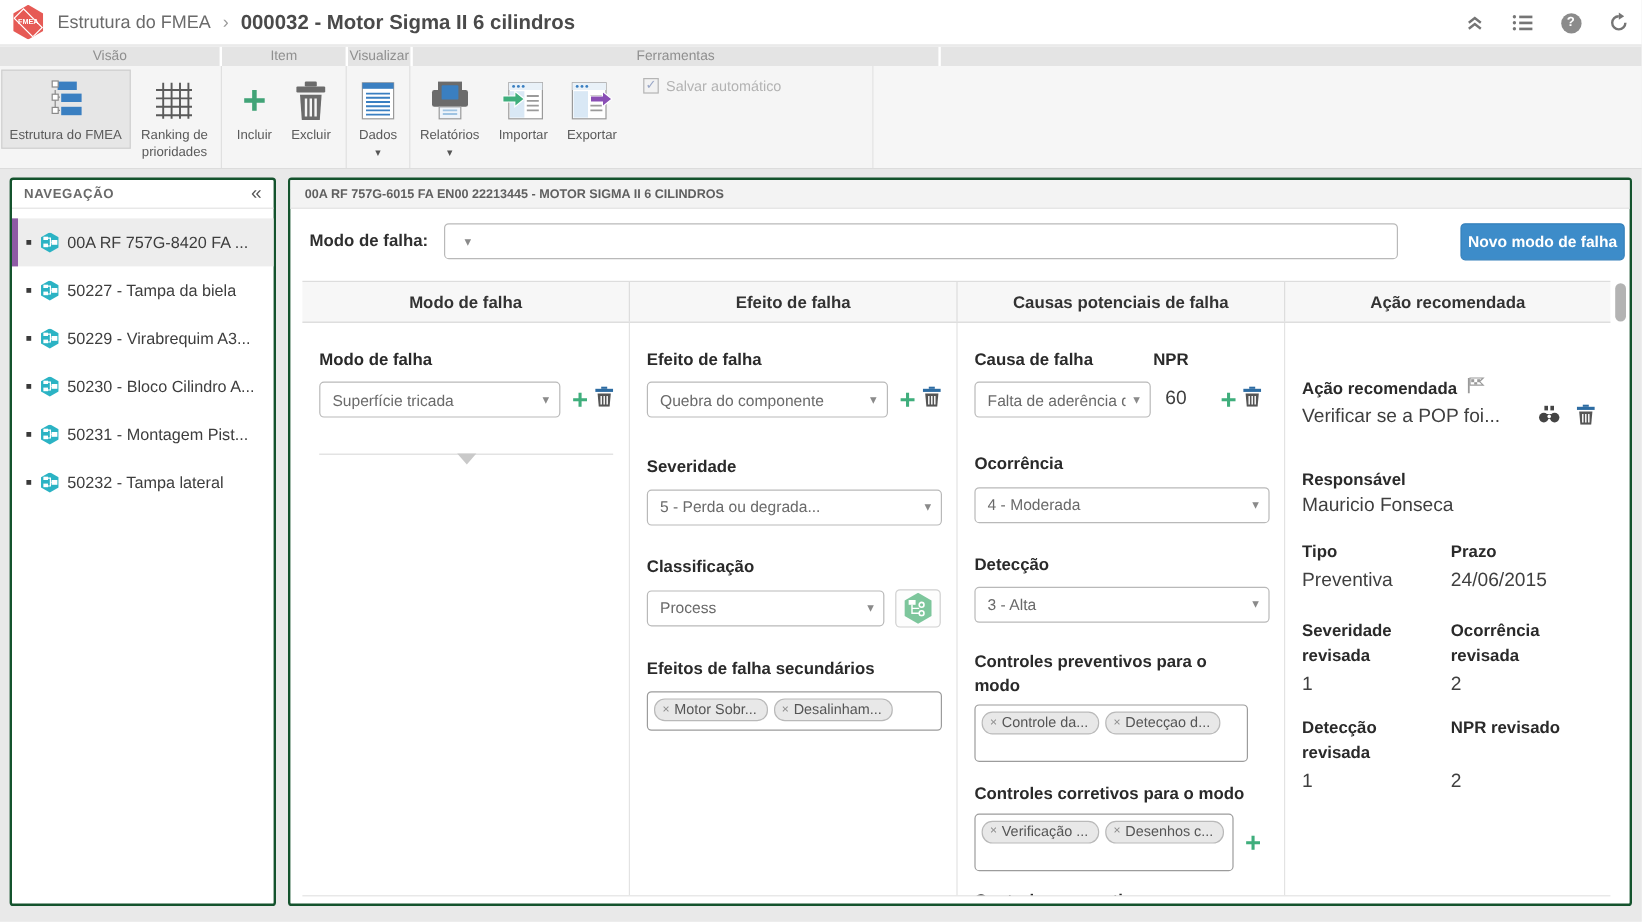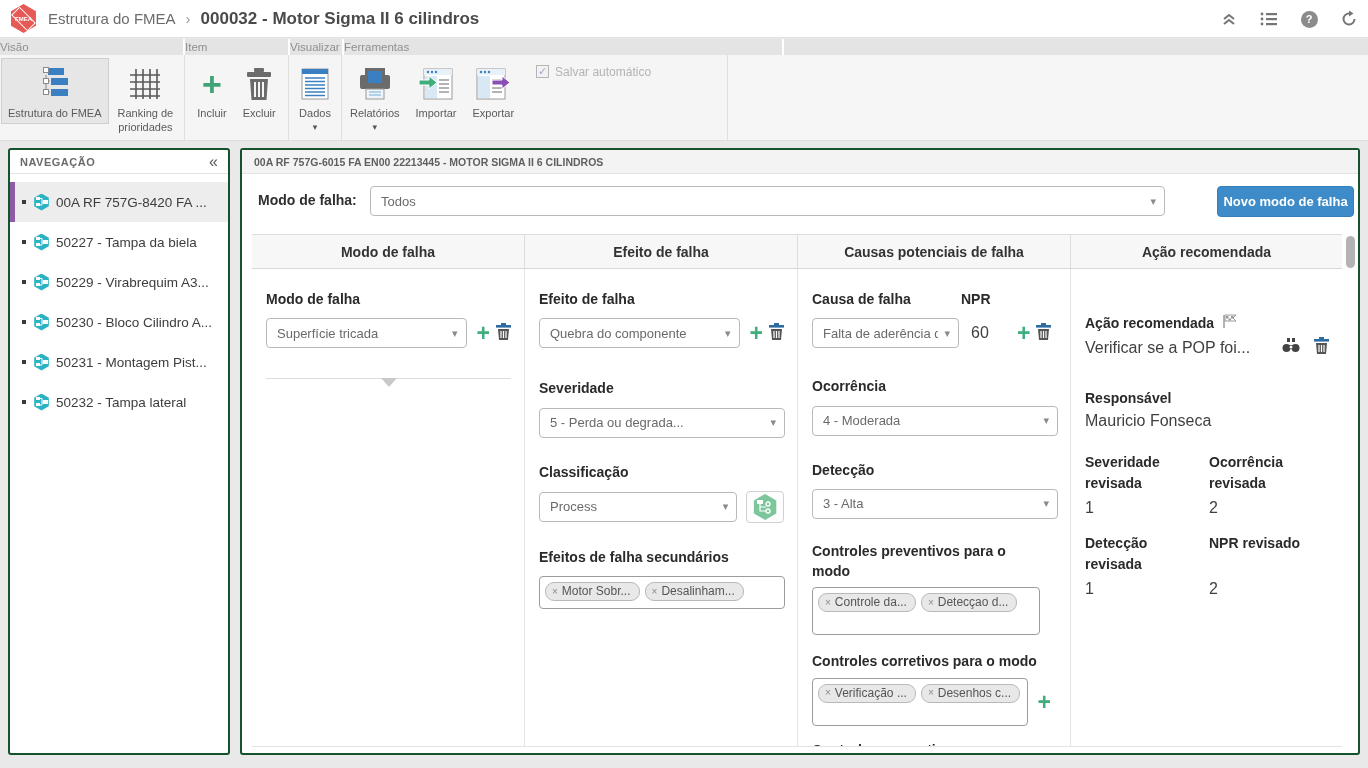--- a/index.html
+++ b/index.html
@@ -13,21 +13,21 @@
   .crumb-root { font-size:15px; color:#6b6b6b; }
   .crumb-sep { font-size:15px; color:#9a9a9a; margin:0 10px; }
   .page-title { font-size:17px; font-weight:bold; color:#4a4a4a; }
   .topbar-icons { position:absolute; right:10px; top:0; height:38px; display:flex; align-items:center; gap:22px; }
   .tb-ic { width:18px; height:18px; display:flex; align-items:center; justify-content:center; color:#757575; cursor:pointer; }
   .help-circle { width:17px; height:17px; border-radius:50%; background:#8b8b8b; color:#fff; font-size:11px; font-weight:bold; display:flex; align-items:center; justify-content:center; }
 
   
   .ribbon { position:absolute; left:0; top:39px; width:1368px; height:102px; background:#f5f5f5; border-bottom:1px solid #dcdcdc; }
   .rib-labels { display:flex; height:16px; gap:2px; background:#fff; }
-  .rib-label { background:#e4e4e4; color:#8f8f8f; font-size:11.5px; line-height:16px; }
+  .rib-label { background:#e4e4e4; color:#8f8f8f; font-size:11.5px; text-align:center; line-height:16px; }
   .rib-body { display:flex; height:85px; }
   .rib-group { display:flex; align-items:flex-start; padding-top:2px; border-right:1px solid #e0e0e0; }
   .rib-btn { display:flex; flex-direction:column; align-items:center; padding:5px 6px 2px; margin:1px 1px; border:1px solid transparent; cursor:pointer; }
   .rib-btn.selected { background:#e6e6e6; border-color:#cfcfcf; }
   .rib-btn .ric { height:40px; display:flex; align-items:center; justify-content:center; }
   .rib-btn .rlabel { font-size:11px; color:#5a5a5a; text-align:center; line-height:1.25; margin-top:3px; white-space:pre-line; }
   .rib-btn .rcaret { font-size:9px; color:#555; line-height:8px; margin-top:2px; }
   .plus-big { font-size:34px; font-weight:bold; color:#41a377; line-height:34px; }
   .autosave { display:flex; align-items:flex-start; margin:8px 0 0 14px; }
   .autosave .chk { width:13px; height:13px; border:1px solid #b5b5b5; background:#f2f2f2; color:#9aa7c7; font-size:11px; line-height:11px; text-align:center; margin-right:6px; }
@@ -340,21 +340,20 @@
     </div>
 
 </div>
 
 <div class="card main-card">
   <div class="content-strip">00A RF 757G-6015 FA EN00 22213445 - MOTOR SIGMA II 6 CILINDROS</div>
 
   <div class="filter-row">
     <span class="filter-label">Modo de falha:</span>
     <div class="select filter-select">
-      <span class="sel-text">Todos</span>
       <span class="caret">▾</span>
     </div>
     <div class="new-btn">Novo modo de falha</div>
   </div>
 
   <div class="cols">
     <div class="col-heads">
       <div class="col-head">Modo de falha</div>
       <div class="col-head">Efeito de falha</div>
       <div class="col-head">Causas potenciais de falha</div>
@@ -525,20 +524,26 @@
             <svg width="15" height="17" viewBox="0 0 15 17">
                 <rect x="5" y="0" width="5" height="2" fill="#2d6ca2"></rect>
                 <rect x="0" y="2" width="15" height="2.6" fill="#2d6ca2"></rect>
                 <path d="M2 6 H13 L12 17 H3 Z" fill="#555"></path>
                 <path d="M5 8 V15 M7.5 8 V15 M10 8 V15" stroke="#fff" stroke-width="1.2"></path>
               </svg>
           </span>
         </div>
         <div class="flabel" style="margin-top:30px; margin-bottom:3px;">Responsável</div>
         <div class="value">Mauricio Fonseca</div>
+        <div class="c4grid">
+          <span class="glabel">Tipo</span>
+          <span class="glabel">Prazo</span>
+          <span class="gvalue">Preventiva</span>
+          <span class="gvalue">24/06/2015</span>
+        </div>
         <div class="c4grid" style="margin-top:22px; grid-template-columns:124px 1fr;">
           <span class="glabel" style="width:92px">Severidade revisada</span>
           <span class="glabel" style="width:92px">Ocorrência revisada</span>
           <span class="gvalue">1</span>
           <span class="gvalue">2</span>
         </div>
         <div class="c4grid" style="margin-top:16px;">
           <span class="glabel" style="width:92px">Detecção revisada</span>
           <span class="glabel">NPR revisado</span>
           <span class="gvalue">1</span>

